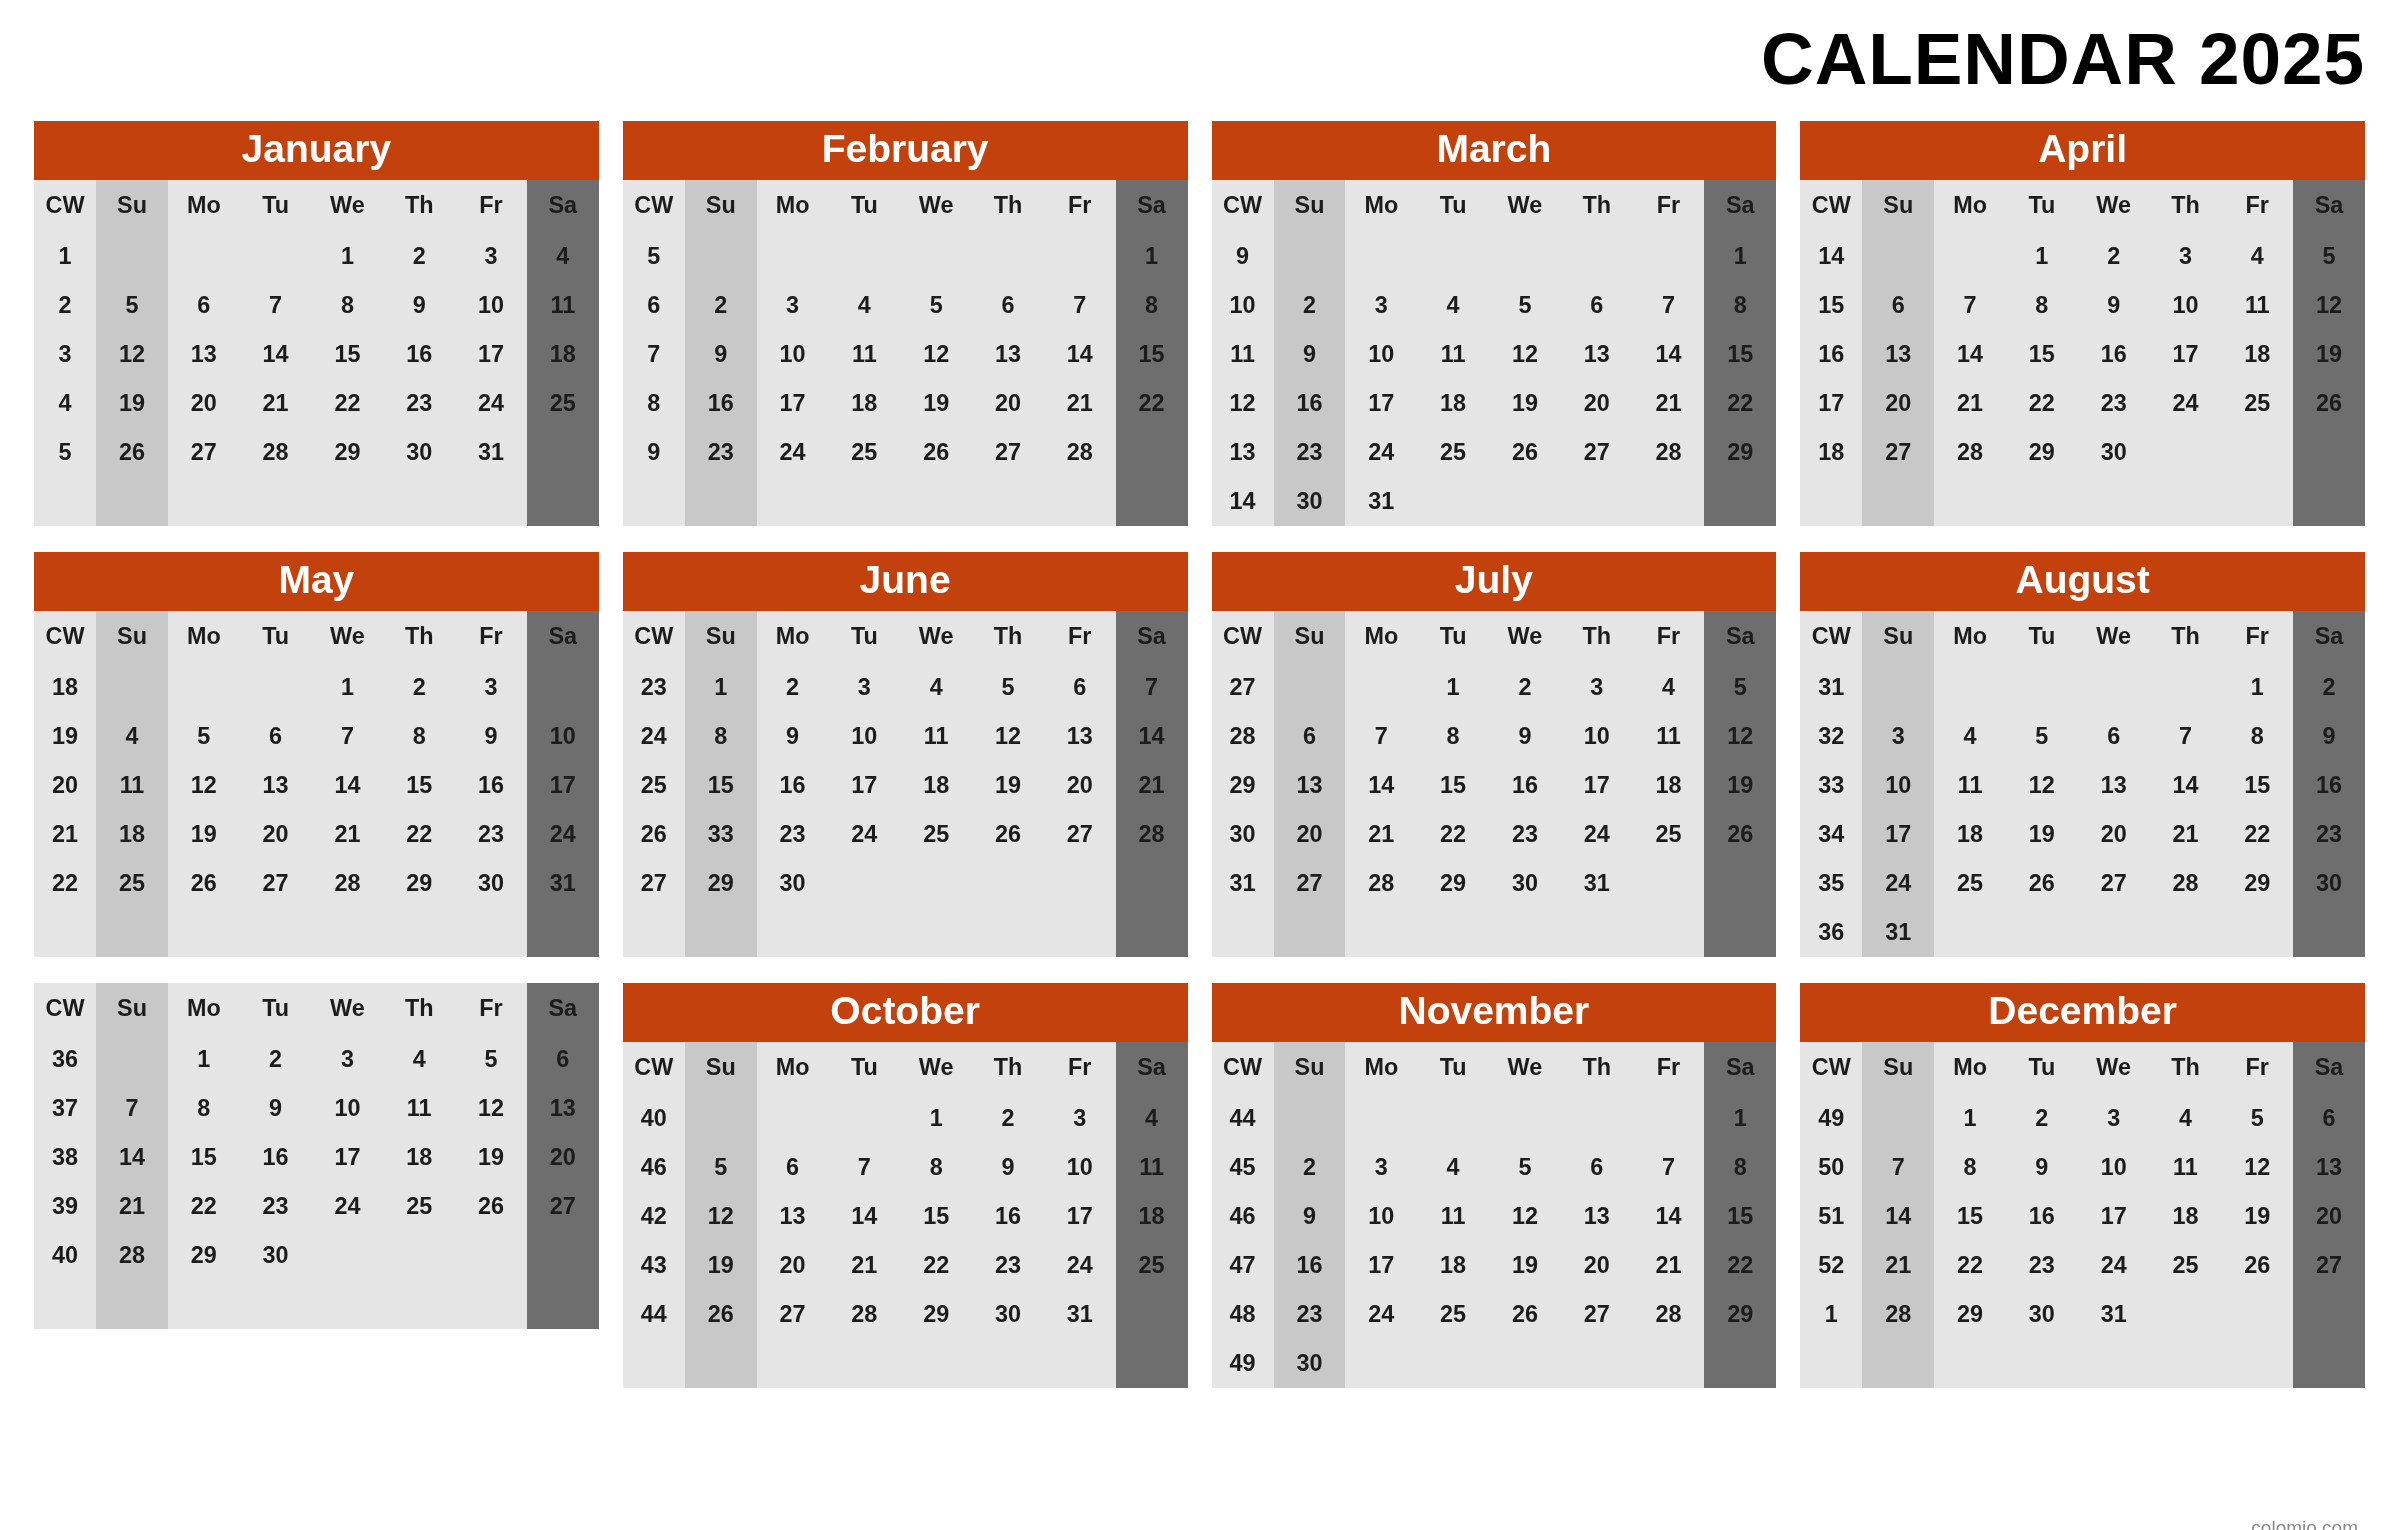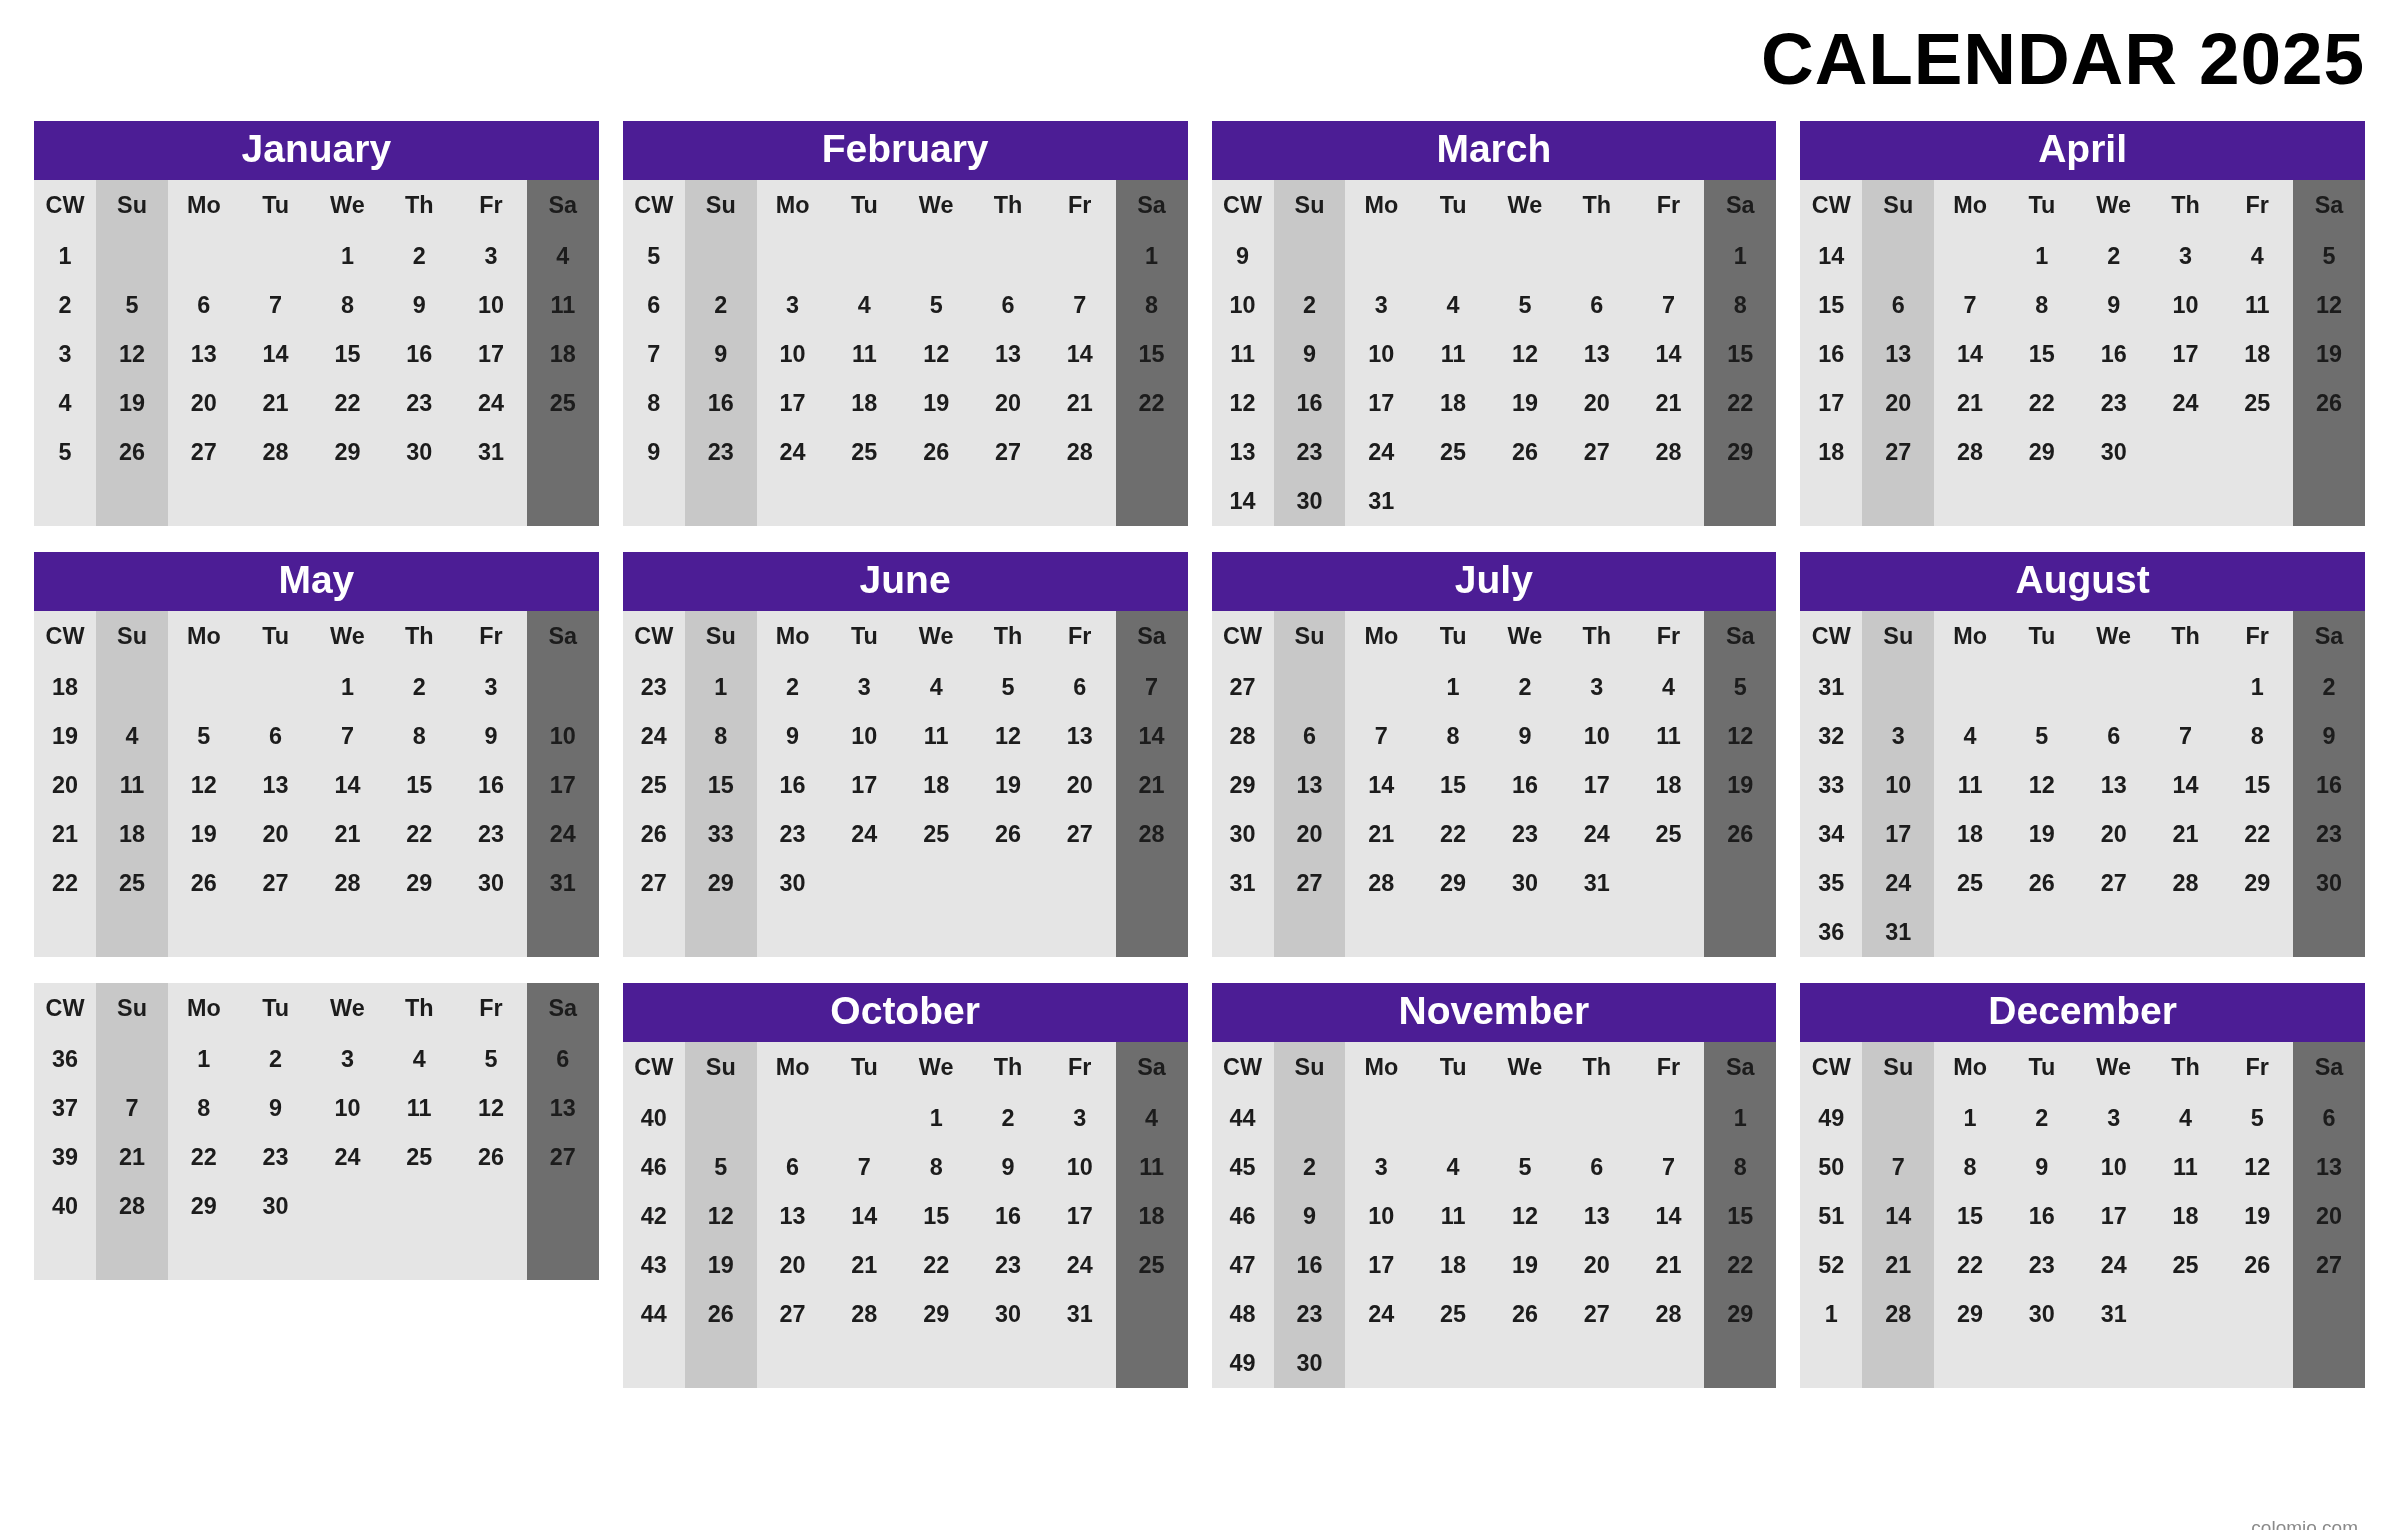--- a/index.html
+++ b/index.html
@@ -32,21 +32,21 @@
   .grid {
     display: grid;
     grid-template-columns: repeat(4, 1fr);
     column-gap: 24px;
     row-gap: 26px;
   }
   .month {
     width: 100%;
   }
   .month-header {
-    background: #4c1d95;
+    background: #c2410c;
     color: #ffffff;
     text-align: center;
     font-size: 39px;
     font-weight: bold;
     line-height: 1.18;
     padding: 5.6px 0 7.5px 0;
   }
   table.cal {
     width: 100%;
     border-collapse: collapse;
@@ -865,20 +865,30 @@
               <td class="cw">37</td>
               <td class="su">7</td>
               <td class="weekday">8</td>
               <td class="weekday">9</td>
               <td class="weekday">10</td>
               <td class="weekday">11</td>
               <td class="weekday">12</td>
               <td class="sa">13</td>
             </tr>
             <tr>
+              <td class="cw">38</td>
+              <td class="su">14</td>
+              <td class="weekday">15</td>
+              <td class="weekday">16</td>
+              <td class="weekday">17</td>
+              <td class="weekday">18</td>
+              <td class="weekday">19</td>
+              <td class="sa">20</td>
+            </tr>
+            <tr>
               <td class="cw">39</td>
               <td class="su">21</td>
               <td class="weekday">22</td>
               <td class="weekday">23</td>
               <td class="weekday">24</td>
               <td class="weekday">25</td>
               <td class="weekday">26</td>
               <td class="sa">27</td>
             </tr>
             <tr>

